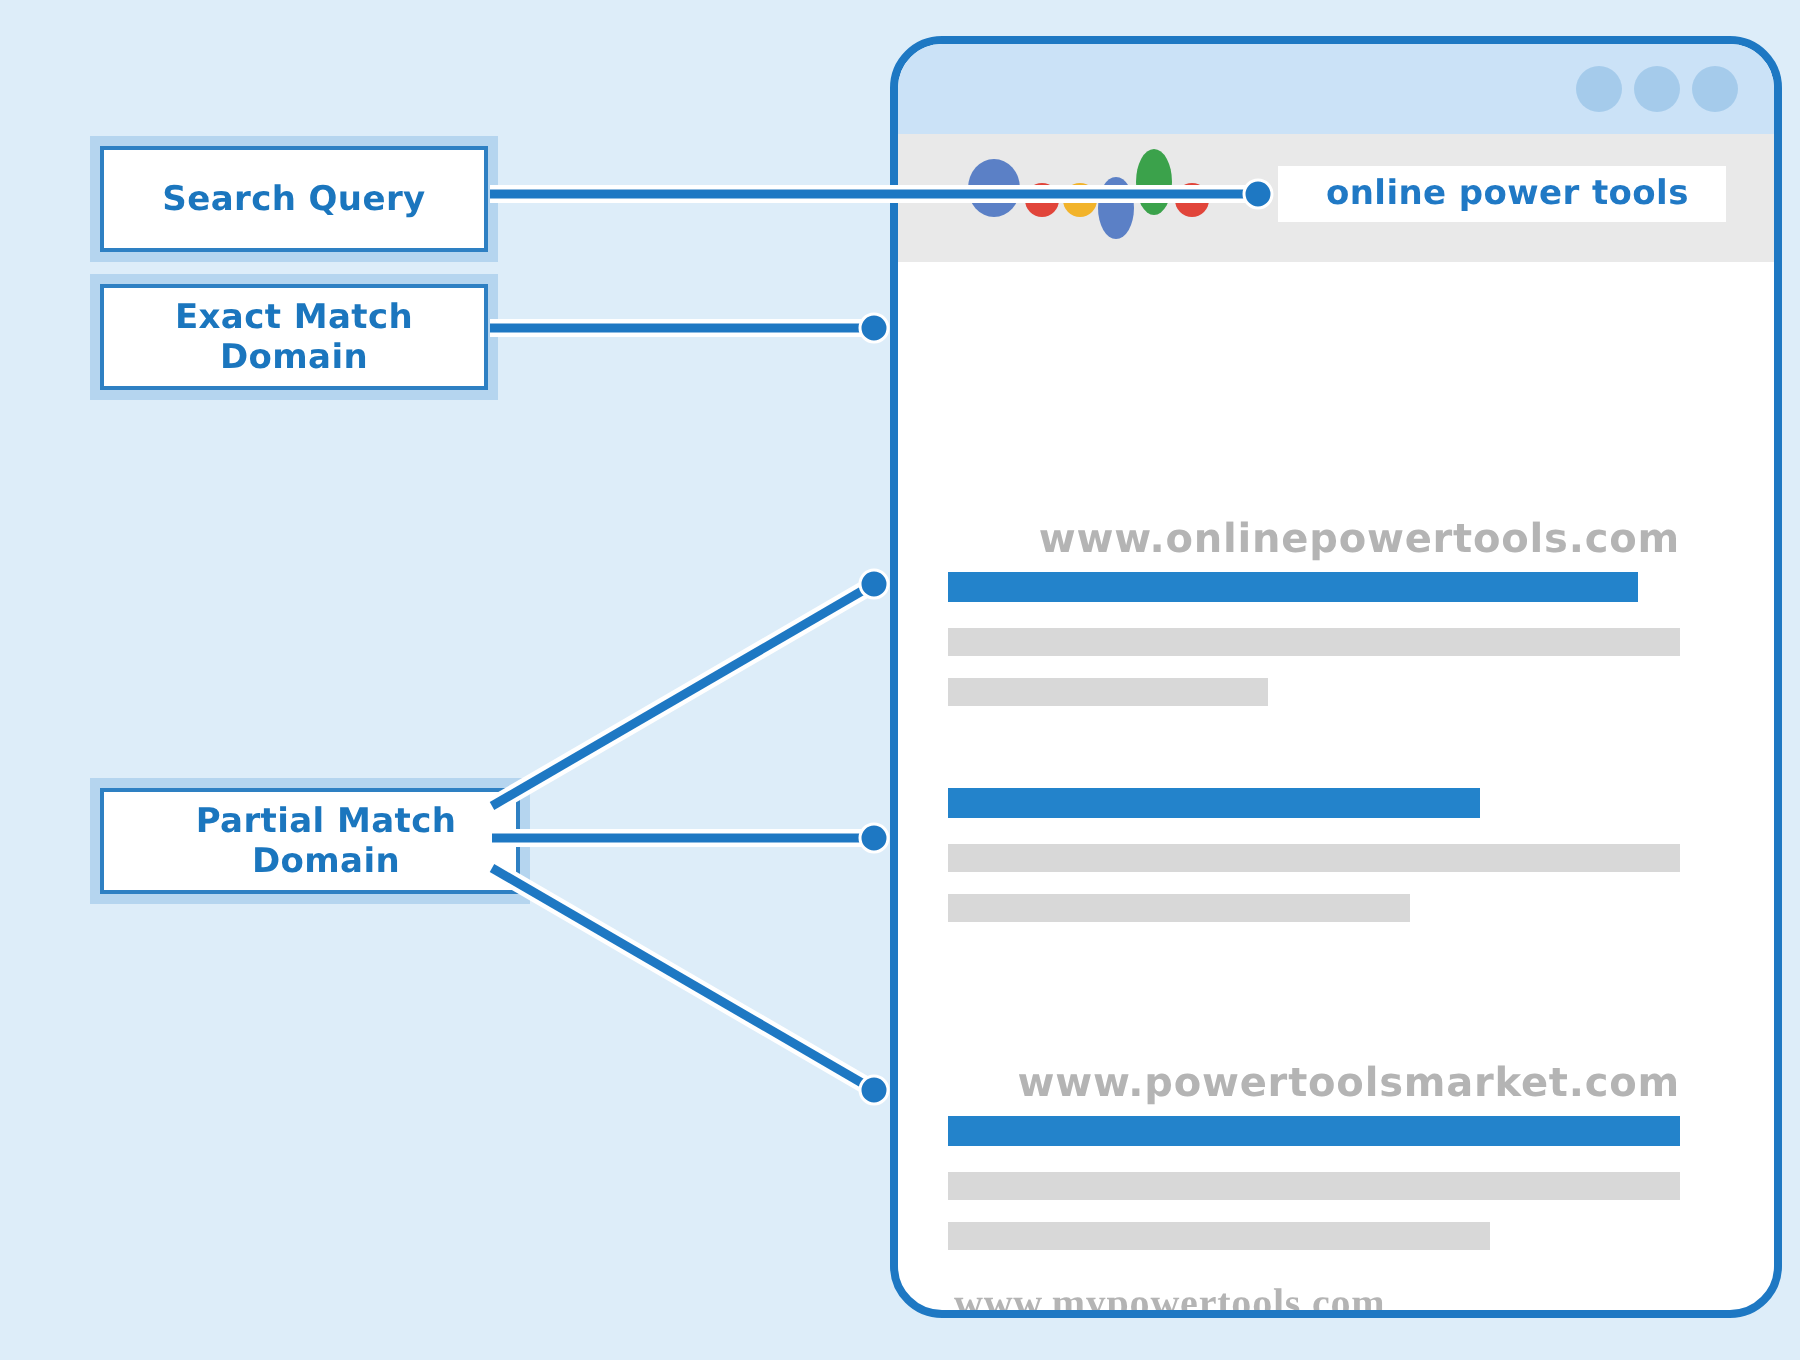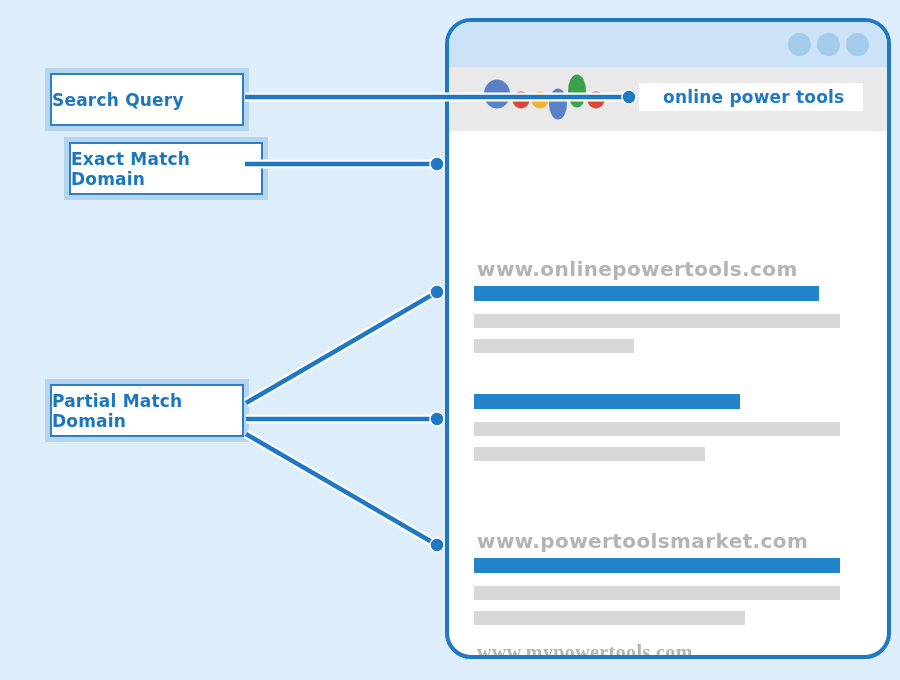--- a/index.html
+++ b/index.html
@@ -10,30 +10,30 @@
     overflow:hidden;
   }
   .canvas{position:relative;width:900px;height:680px;}
 
   
   .label-box{
     position:absolute;left:50px;width:190px;height:49px;
     background:#ffffff;
     border:2px solid #2e80c3;
     box-shadow:0 0 0 5px #b5d5ef;
-    display:flex;flex-direction:column;justify-content:center;
+    display:flex;flex-direction:column;align-items:center;justify-content:center;
     z-index:3;
   }
   .label-box .line{
     color:#1b76be;font-size:17px;font-weight:bold;line-height:20px;
     letter-spacing:0.2px;white-space:nowrap;
   }
   #box-search-query{top:73px;}
-  #box-exact-match{top:142px;margin-left:19px;}
-  #box-partial-match{top:384px;}
+  #box-exact-match{top:142px;}
+  #box-partial-match{top:394px;padding-left:16px;}
 
   
   .browser{
     position:absolute;left:445px;top:18px;width:446px;height:641px;
     box-sizing:border-box;
     background:#ffffff;
     border:4px solid #1e78c3;
     border-radius:26px;
     overflow:hidden;
     z-index:1;
@@ -56,21 +56,21 @@
     display:flex;align-items:center;
   }
   .searchbox .query{
     margin-left:24px;
     color:#2079c5;font-size:17px;font-weight:bold;letter-spacing:0.2px;
     white-space:nowrap;
   }
 
   
   .results{position:relative;}
-  .result{position:absolute;left:25px;}
+  .result{position:absolute;left:25px;text-align:right;}
   .result .domain{
     padding-left:3px;
     color:#b4b4b4;font-size:20px;font-weight:bold;
     letter-spacing:0.4px;line-height:21px;white-space:nowrap;
   }
   .bar{height:15px;background:#d8d8d8;}
   .bar.title{background:#2383cb;margin-top:6px;height:15px;}
   .bar.desc{margin-top:13px;height:14px;}
   .bar.extra{margin-top:11px;height:14px;}
   #result-0{top:128px;}

